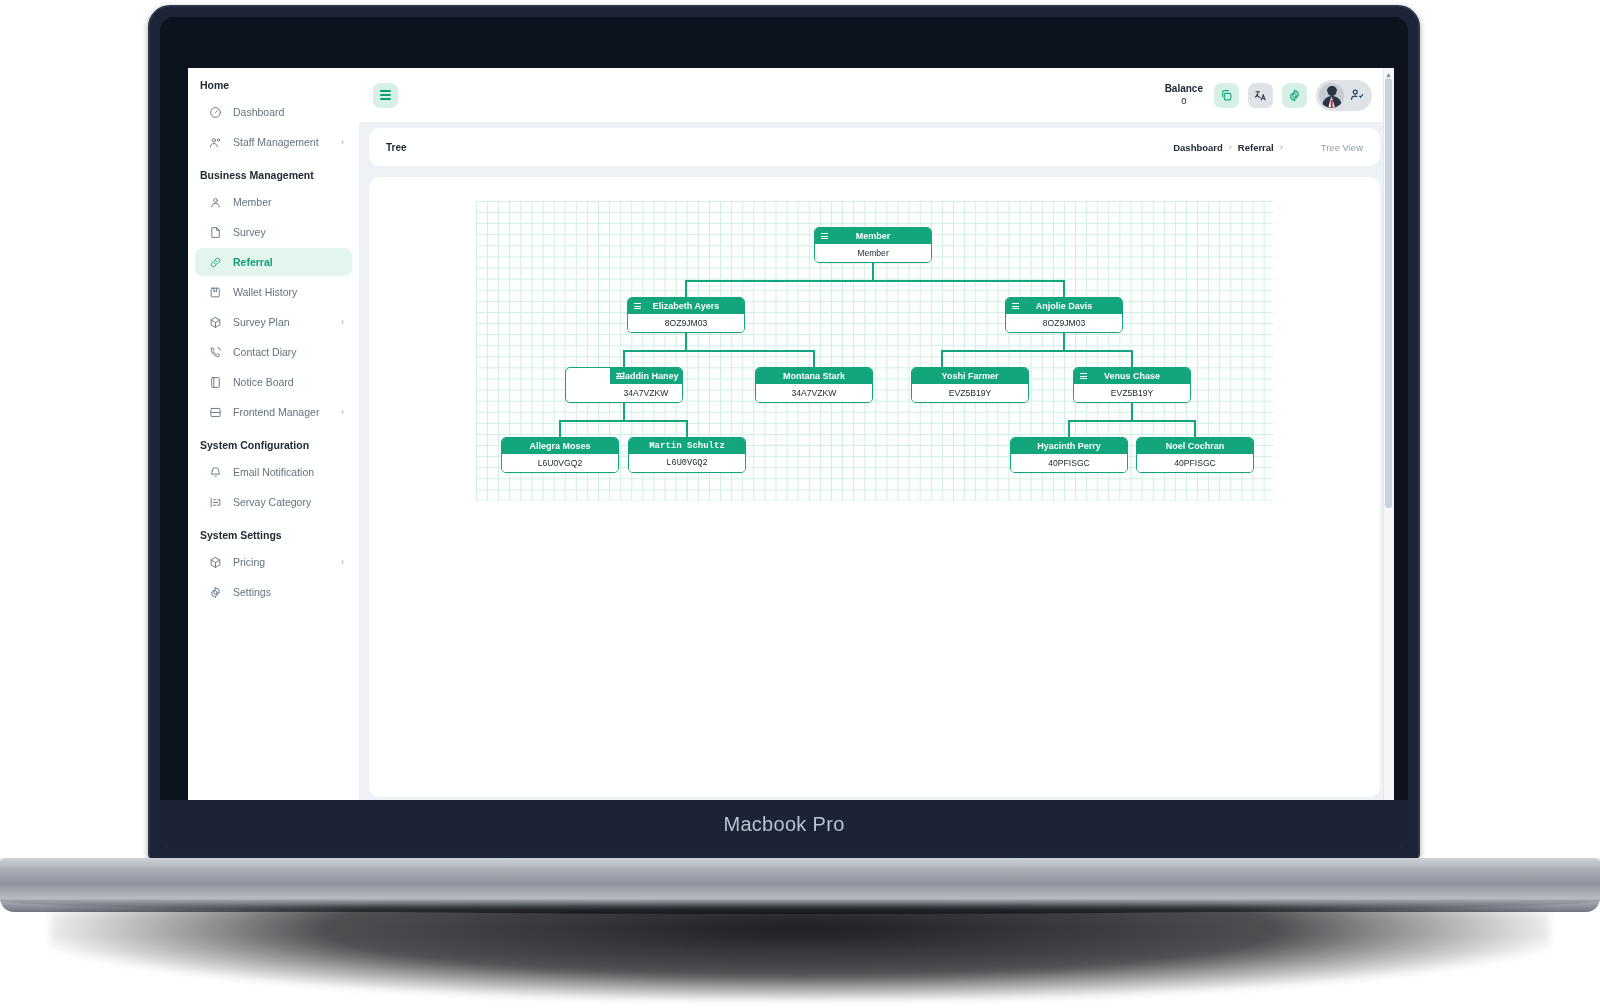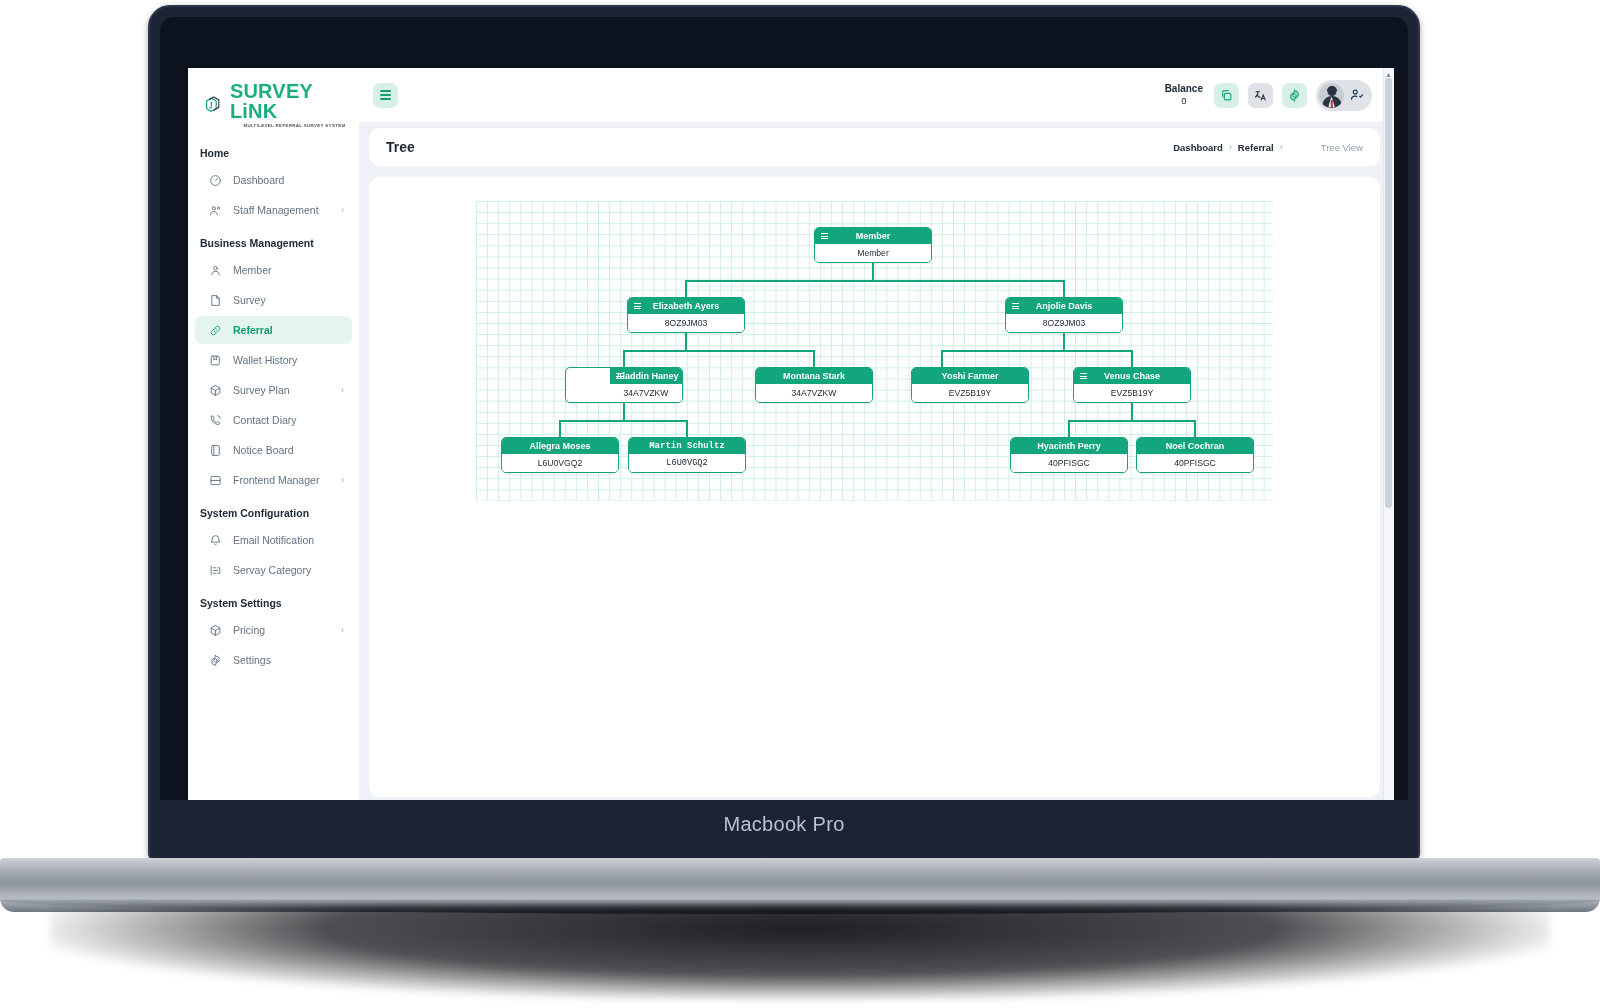--- a/index.html
+++ b/index.html
@@ -150,21 +150,21 @@
 
   .content { padding: 6px 14px 0 10px; }
 
   .card {
     background:#ffffff; border-radius:11px;
   }
   .titlebar {
     height:38px; display:flex; align-items:center; justify-content:space-between;
     padding: 0 17px; margin-bottom: 11px;
   }
-  .page-title { font-size:14px; font-weight:700; color:#212b36; }
+  .page-title { font-size:10px; font-weight:700; color:#212b36; }
   .crumb { display:flex; align-items:center; gap:6px; font-size:9.5px; }
   .crumb a { color:#212b36; font-weight:700; text-decoration:none; cursor:pointer; }
   .crumb .sep { color:#919eab; font-size:9px; }
   .crumb .cur { color:#919eab;margin-left:32px; }
 
   .tree-card { height: 620px; padding: 24px 0 0 0; overflow:hidden; }
 
   
   .tree-canvas {
     position: relative;
@@ -227,34 +227,20 @@
 
 <div id="stage">
 
   <div class="laptop-lid">
     <div class="lid-inner">
 
       <div class="screen">
         <div class="app">
 
           <aside class="sidebar">
-            <div class="brand">
-              <div class="brand-row">
-                <svg width="22" height="22" viewBox="0 0 24 24">
-                  <path d="M3 7.5 L8 4 L14 7.5 L14 16 L8 19.5 L3 16 Z" fill="none" stroke="#13a57b" stroke-width="1.4"></path>
-                  <path d="M6 6.2 L11 2.7 L17 6.2 L17 14.7 L11 18.2" fill="none" stroke="#3a3f52" stroke-width="1.4"></path>
-                  <circle cx="8.5" cy="9.6" r="1.1" fill="#13a57b"></circle>
-                  <path d="M8.5 10.3 L8.5 14.2 A1.3 1.3 0 0 1 6.3 14.9" fill="none" stroke="#13a57b" stroke-width="1.3"></path>
-                </svg>
-                <div class="brand-text">
-                  <div class="brand-name"><span>SURVEY LiNK</span></div>
-                  <div class="brand-tag">MULTILEVEL REFERRAL SURVEY SYSTEM</div>
-                </div>
-              </div>
-            </div>
             <nav id="nav-root">
                 <div class="nav-section">Home</div>
                 <div class="nav-item">
                   <span class="ico">
                     <svg viewBox="0 0 24 24" fill="none" stroke="#637381" stroke-width="1.7" stroke-linecap="round" stroke-linejoin="round">
                       <circle cx="12" cy="12" r="9"></circle>
                       <path d="M12 12l3.5-3.5"></path>
                     </svg>
                   </span>
                   <span class="lbl">Dashboard</span>

